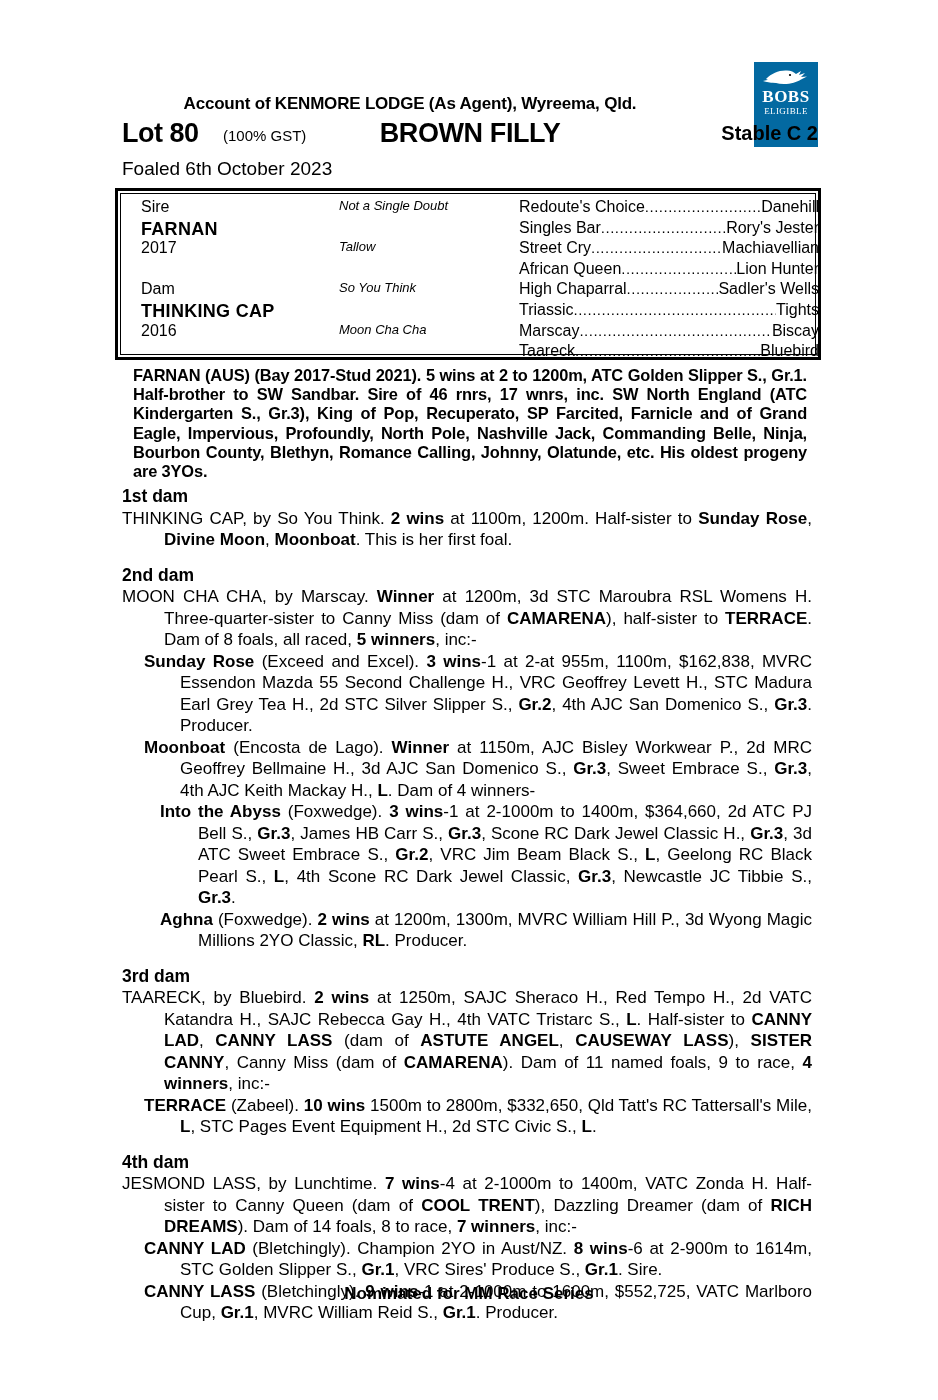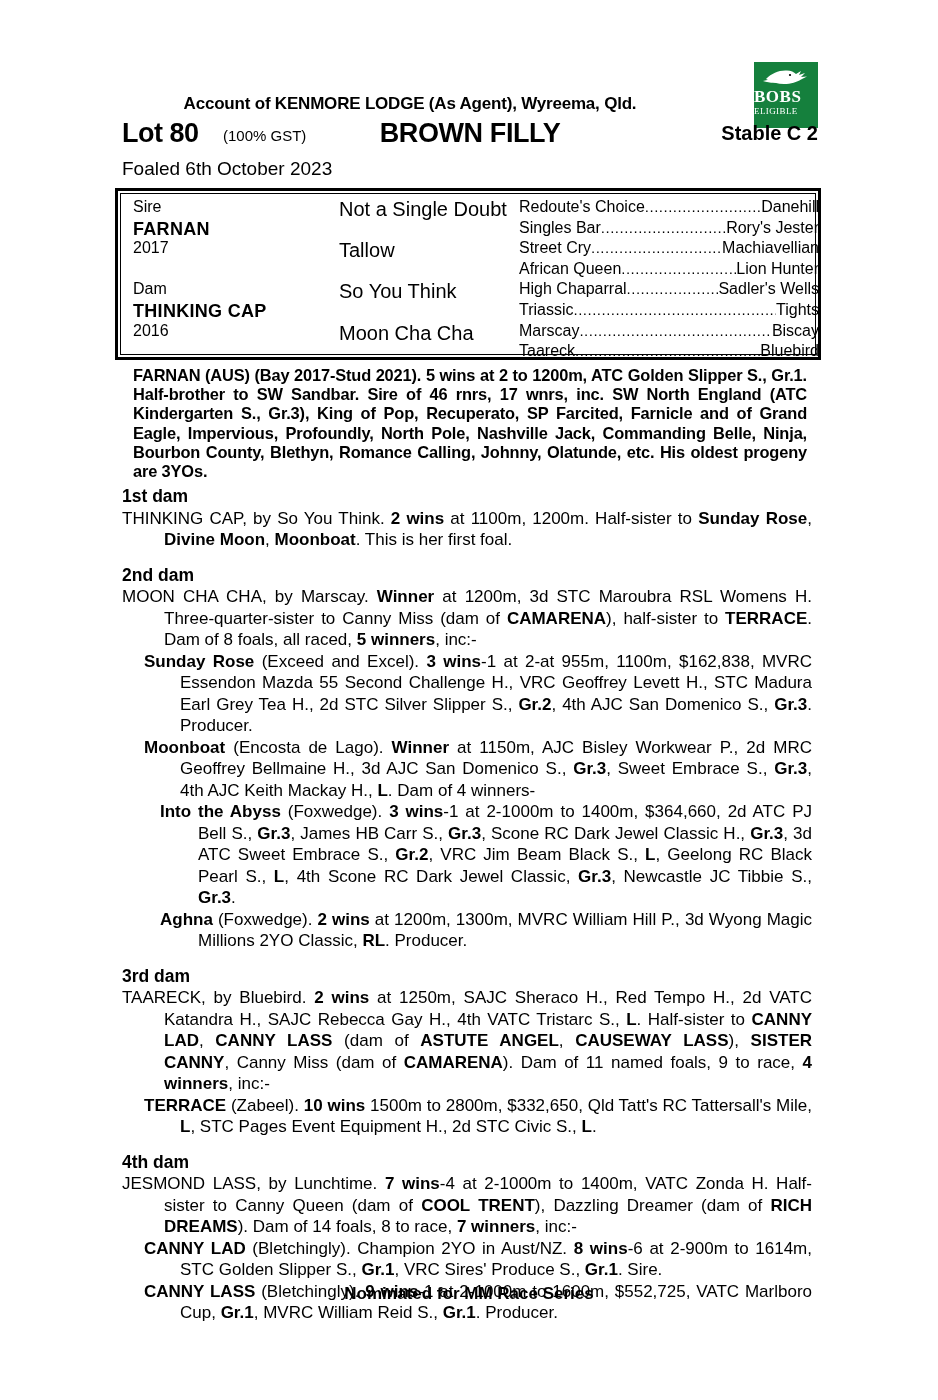--- a/index.html
+++ b/index.html
@@ -22,23 +22,24 @@
     box-sizing: border-box;
     padding: 0;
   }
 
   
   .bobs-logo {
     position: absolute;
     top: 62px;
     left: 754px;
     width: 64px;
-    height: 66px;
-    background: #15803d;
+    height: 85px;
+    background: #0369a1;
     color: #ffffff;
+    text-align: center;
     overflow: hidden;
   }
   .bobs-logo .horse {
     display: block;
     margin: 4px auto 0 auto;
     width: 50px;
     height: 22px;
   }
   .bobs-logo .bobs-word {
     display: block;
@@ -152,22 +153,22 @@
     box-sizing: border-box;
   }
   .ped-grid {
     position: absolute;
     top: 4px; left: 8px; right: 8px; bottom: 2px;
   }
   .ped-row {
     position: relative;
     height: 20.6px;
   }
-  .c1 { position: absolute; left: 4px;   top: 0; width: 200px; font-size: 16px; }
-  .c2 { position: absolute; left: 210px; top: 0; width: 180px; font-size: 20px; }
+  .c1 { position: absolute; left: 12px;   top: 0; width: 200px; font-size: 16px; }
+  .c2 { position: absolute; left: 210px; top: 0; width: 180px; font-size: 13px; font-style: italic; }
   .c3 { position: absolute; left: 390px; top: 0; width: 300px; font-size: 16px; }
   .c1.big, .c2.big {
     font-weight: bold;
     font-size: 18px;
     letter-spacing: 0.3px;
   }
   .gpline {
     display: flex;
     align-items: baseline;
     width: 100%;

